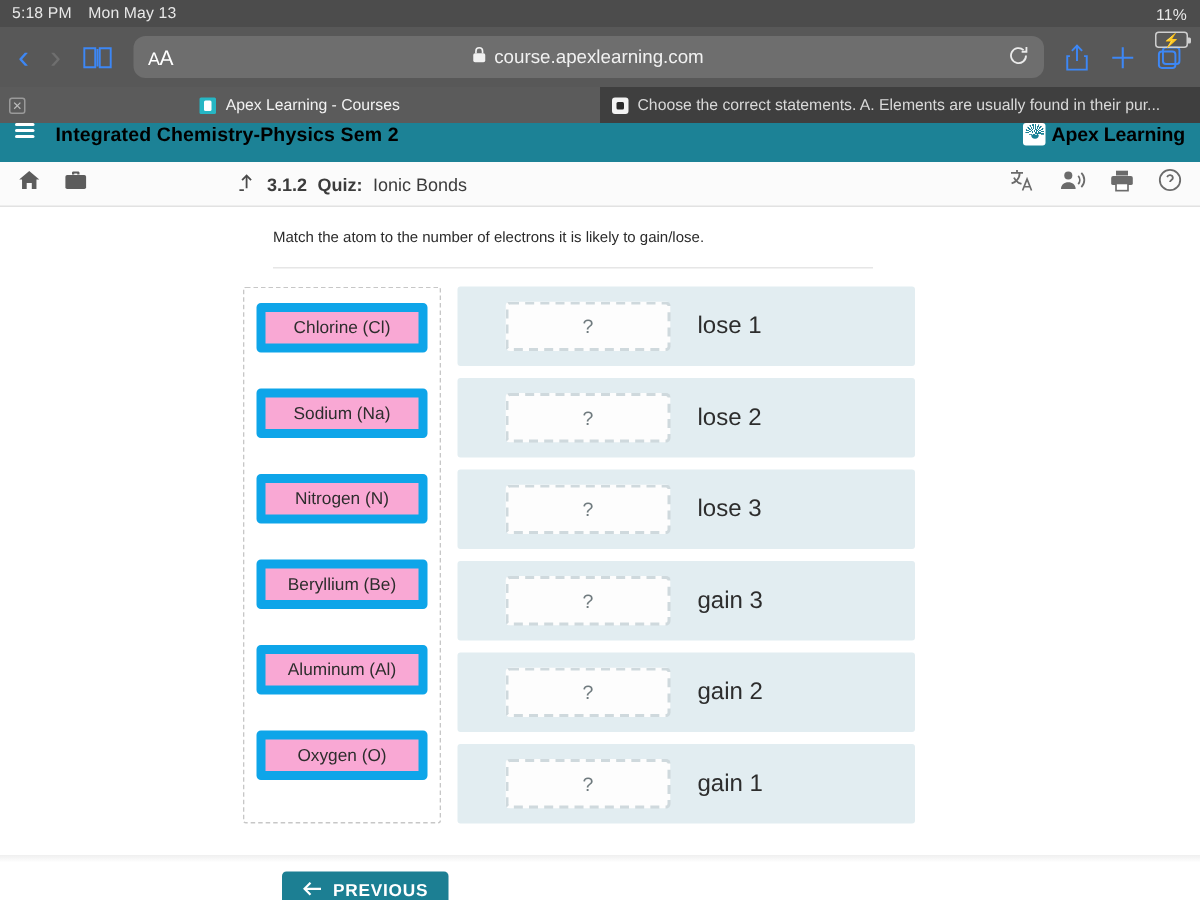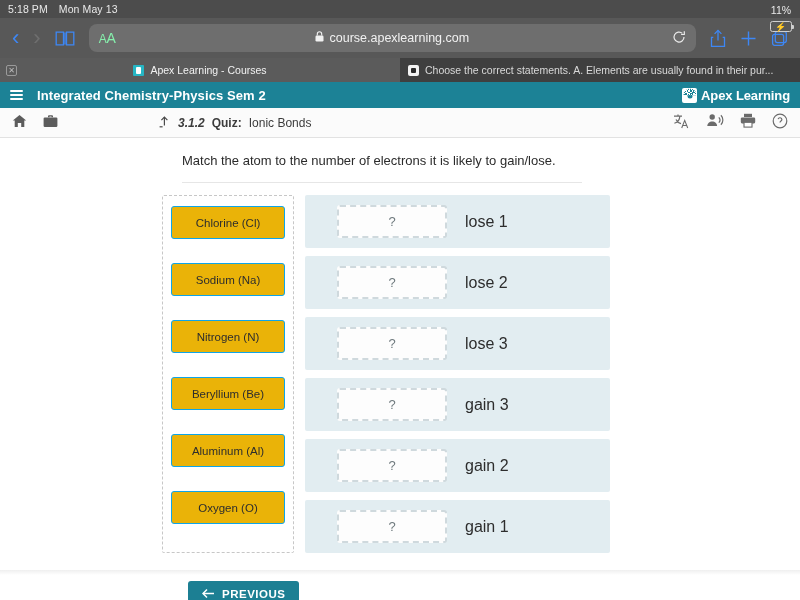--- a/index.html
+++ b/index.html
@@ -39,21 +39,21 @@
     display: flex; align-items: center; padding: 0 12px; gap: 14px;
   }
   .nav-btn { color: #3d87f5; font-size: 22px; line-height: 1; cursor: pointer; }
   .nav-btn.disabled { color: #6f6f6f; }
   .icon-btn { color: #3d87f5; display: flex; align-items: center; }
   #url-field {
     flex: 1; height: 28px; background: #6e6e6e; border-radius: 8px;
     display: flex; align-items: center; padding: 0 10px; position: relative;
     color: #f1f1f1; font-size: 12.5px;
   }
-  #aa-label { font-size: 12px; color: #86efac; letter-spacing: -.3px; }
+  #aa-label { font-size: 12px; color: #ffffff; letter-spacing: -.3px; }
   #aa-label .big { font-size: 14px; }
   #url-center {
     position: absolute; left: 0; right: 0; text-align: left;
     display: flex; justify-content: center; align-items: center; gap: 5px;
     pointer-events: none;
   }
   #reload-icon { margin-left: auto; color: #eaeaea; font-size: 14px; }
 
   
   #tab-bar { height: 24px; display: flex; background: #6a6a6a; }
@@ -83,22 +83,22 @@
     border-radius: 2px; position: relative; flex: 0 0 auto;
   }
   .favicon-dark:after {
     content: ""; position: absolute; left: 3px; top: 3px;
     width: 5px; height: 5px; background: #2a2a2a; border-radius: 1px;
   }
   .tab.inactive .tab-title { color: #d9d9d9; }
 
   
   #course-header {
-    height: 26px; background: #1c8296; color: #ffffff;
-    display: flex; align-items: center; padding: 0 10px; gap: 14px;
+    height: 26px; background: #1c8296; color: #000000;
+    display: flex; align-items: flex-start; padding: 0 10px; gap: 14px;
   }
   #hamburger-icon { display: flex; flex-direction: column; gap: 2.5px; }
   #hamburger-icon i {
     display: block; width: 13px; height: 1.6px; background: #fff; border-radius: 1px;
   }
   #course-title { font-size: 13px; font-weight: 600; letter-spacing: .1px; }
   #apex-logo { margin-left: auto; display: flex; align-items: center; gap: 4px; }
   #apex-logo .mark {
     width: 15px; height: 15px; background: #fff; border-radius: 2px;
     position: relative; overflow: hidden;
@@ -121,44 +121,44 @@
   
   #lesson-bar {
     height: 30px; background: #fbfbfb; border-bottom: 1px solid #e2e2e2;
     display: flex; align-items: center; padding: 0 12px;
   }
   #lesson-bar .left-icons { display: flex; gap: 16px; align-items: center; color: #5c5c5c; }
   #breadcrumb {
     display: flex; align-items: center; gap: 7px; margin-left: 100px;
     font-size: 12px; color: #3c3c3c;
   }
-  #breadcrumb .num { font-weight: 700; font-style: italic; }
+  #breadcrumb .num { font-weight: 700; }
   #breadcrumb .kind { font-weight: 700; }
   #breadcrumb .name { color: #3c3c3c; }
   #lesson-bar .right-icons {
     margin-left: auto; display: flex; gap: 16px; align-items: center; color: #6b6b6b;
   }
 
   
   #content { position: relative; height: 432px; background: #fff; overflow: hidden; }
   #prompt {
-    font-size: 13px; color: #2b2b2b; padding: 15px 0 0 182px;
+    font-size: 10px; color: #2b2b2b; padding: 15px 0 0 182px;
   }
   #divider {
     margin: 14px 218px 0 182px; height: 1px; background: #e6e6e6;
   }
 
   #match-area { display: flex; padding: 12px 0 0 162px; gap: 11px; }
 
   #term-column {
     width: 132px; border: 1px dashed #c7c7c7; border-radius: 2px;
     padding: 10px 8px; display: flex; flex-direction: column; gap: 24px;
   }
   .term-chip {
-    height: 33px; border: 1px solid #0ea5e9; border-radius: 3px; background: #eab308;
+    height: 33px; border: 6px solid #0ea5e9; border-radius: 3px; background: #f9a8d4;
     display: flex; align-items: center; justify-content: center;
     font-size: 11.5px; color: #2d2d2d; cursor: grab;
   }
 
   #slot-column { width: 305px; display: flex; flex-direction: column; gap: 8px; }
   .slot-row {
     height: 53px; background: #e2edf1; border-radius: 2px;
     display: flex; align-items: center; padding-left: 32px; gap: 18px;
   }
   .drop-zone {

